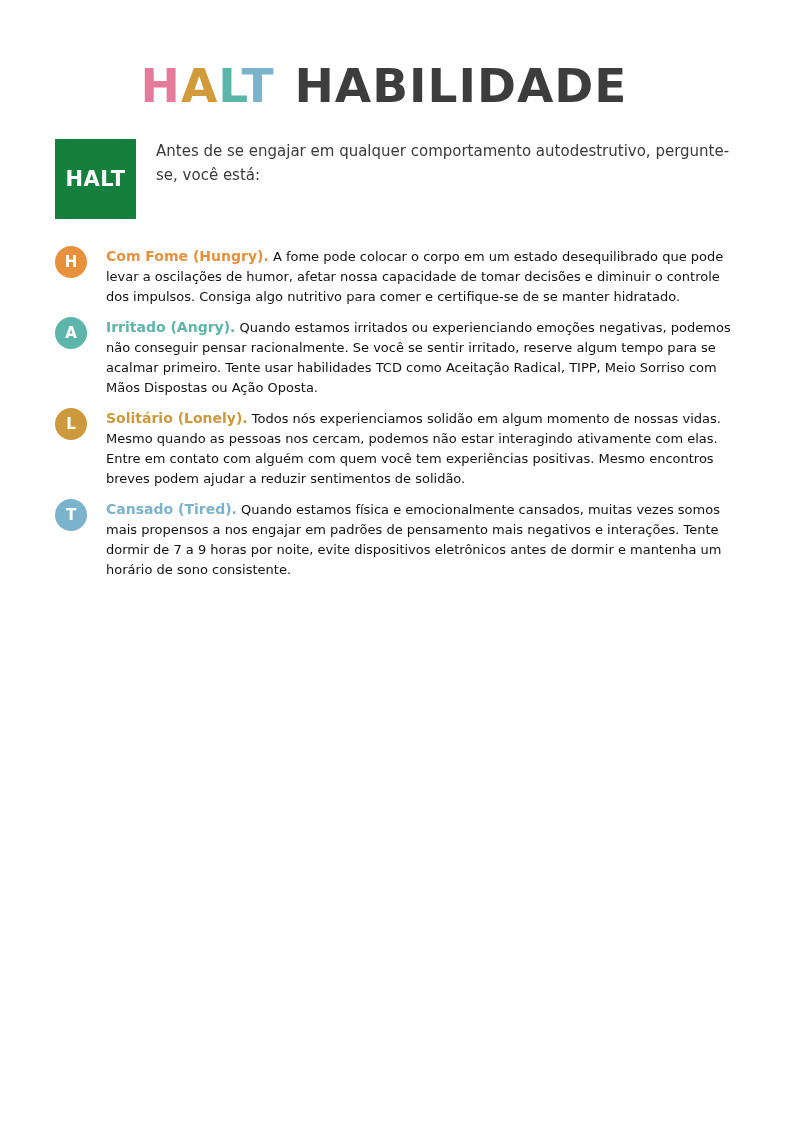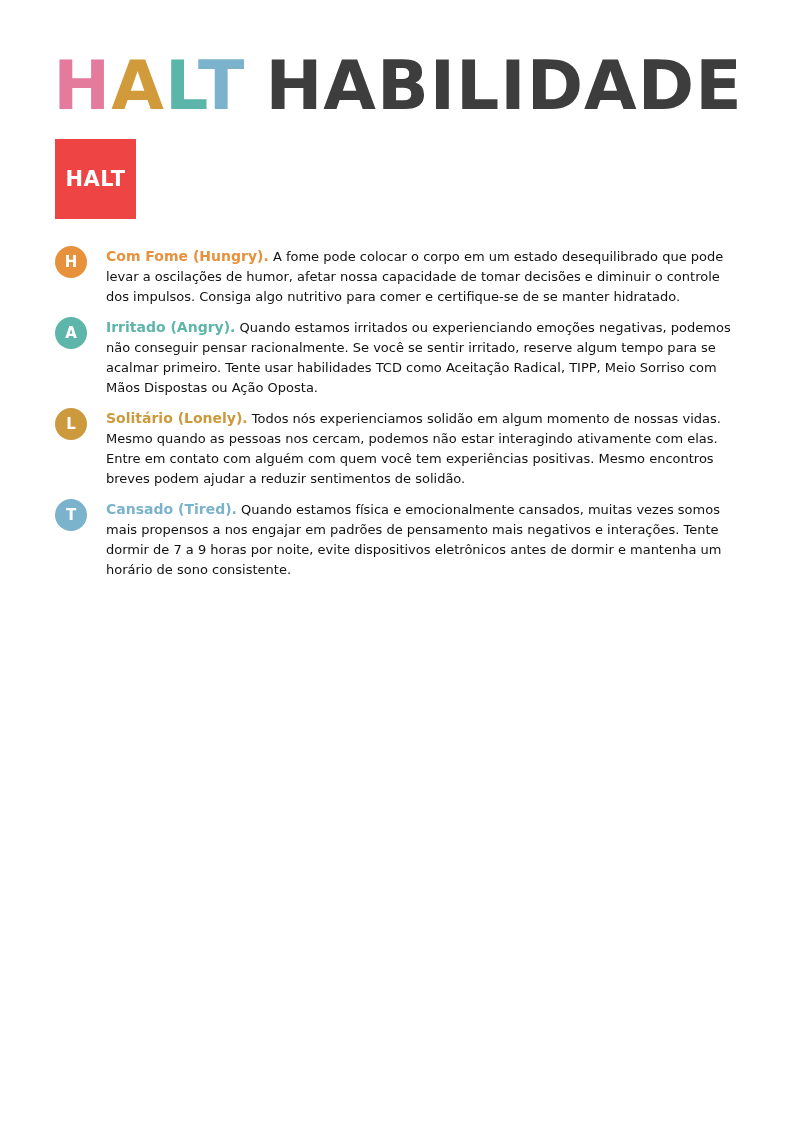--- a/index.html
+++ b/index.html
@@ -11,26 +11,26 @@
       width: 800px;
       height: 1130px;
       position: relative;
       font-family: "DejaVu Sans", sans-serif;
       color: #111111;
       overflow: hidden;
     }
     .title {
       position: absolute;
       top: 46px;
-      left: 18px;
+      left: 4px;
       width: 760px;
       text-align: center;
       font-family: "DejaVu Sans", sans-serif;
       font-weight: bold;
-      font-size: 68px;
+      font-size: 47px;
       line-height: 80px;
       letter-spacing: 1px;
       white-space: nowrap;
     }
     .title .sp { display: inline-block; width: 20px; }
     .intro {
       position: absolute;
       top: 139px;
       left: 55px;
       width: 690px;
@@ -96,23 +96,24 @@
     }
   </style>
 </head>
 <body>
 
 <div class="title">
   <span style="color: rgb(228, 122, 156);">H</span><span style="color: rgb(209, 154, 59);">A</span><span style="color: rgb(91, 181, 168);">L</span><span style="color: rgb(122, 179, 203);">T</span><span class="sp"></span><span style="color: rgb(61, 61, 61);">HABILIDADE</span>
 </div>
 
 <div class="intro">
-  <div class="halt-box" style="background-color: #ef4444;">
+  <div class="halt-box" style="background-color: #15803d;">
     <span>HALT</span>
   </div>
+  <div class="intro-text">Antes de se engajar em qualquer comportamento autodestrutivo, pergunte-se, você está:</div>
 </div>
 
 <div class="items">
   <div class="item">
     <div class="badge" style="background-color: rgb(232, 145, 60);">
         <span>H</span>
       </div>
     <p class="item-text"><span class="item-heading" style="color: rgb(232, 145, 60);">Com Fome (Hungry).</span> <span>A fome pode colocar o corpo em um estado desequilibrado que pode levar a oscilações de humor, afetar nossa capacidade de tomar decisões e diminuir o controle dos impulsos. Consiga algo nutritivo para comer e certifique-se de se manter hidratado.</span></p>
   </div>
   <div class="item">

